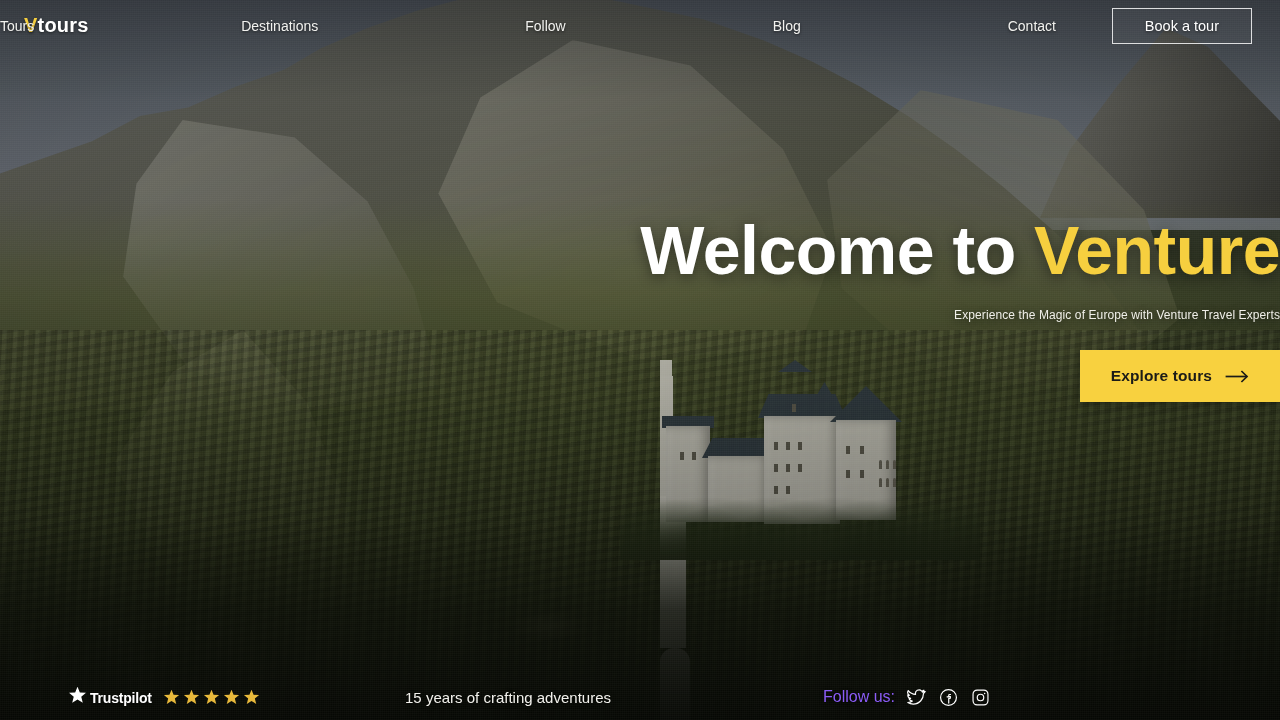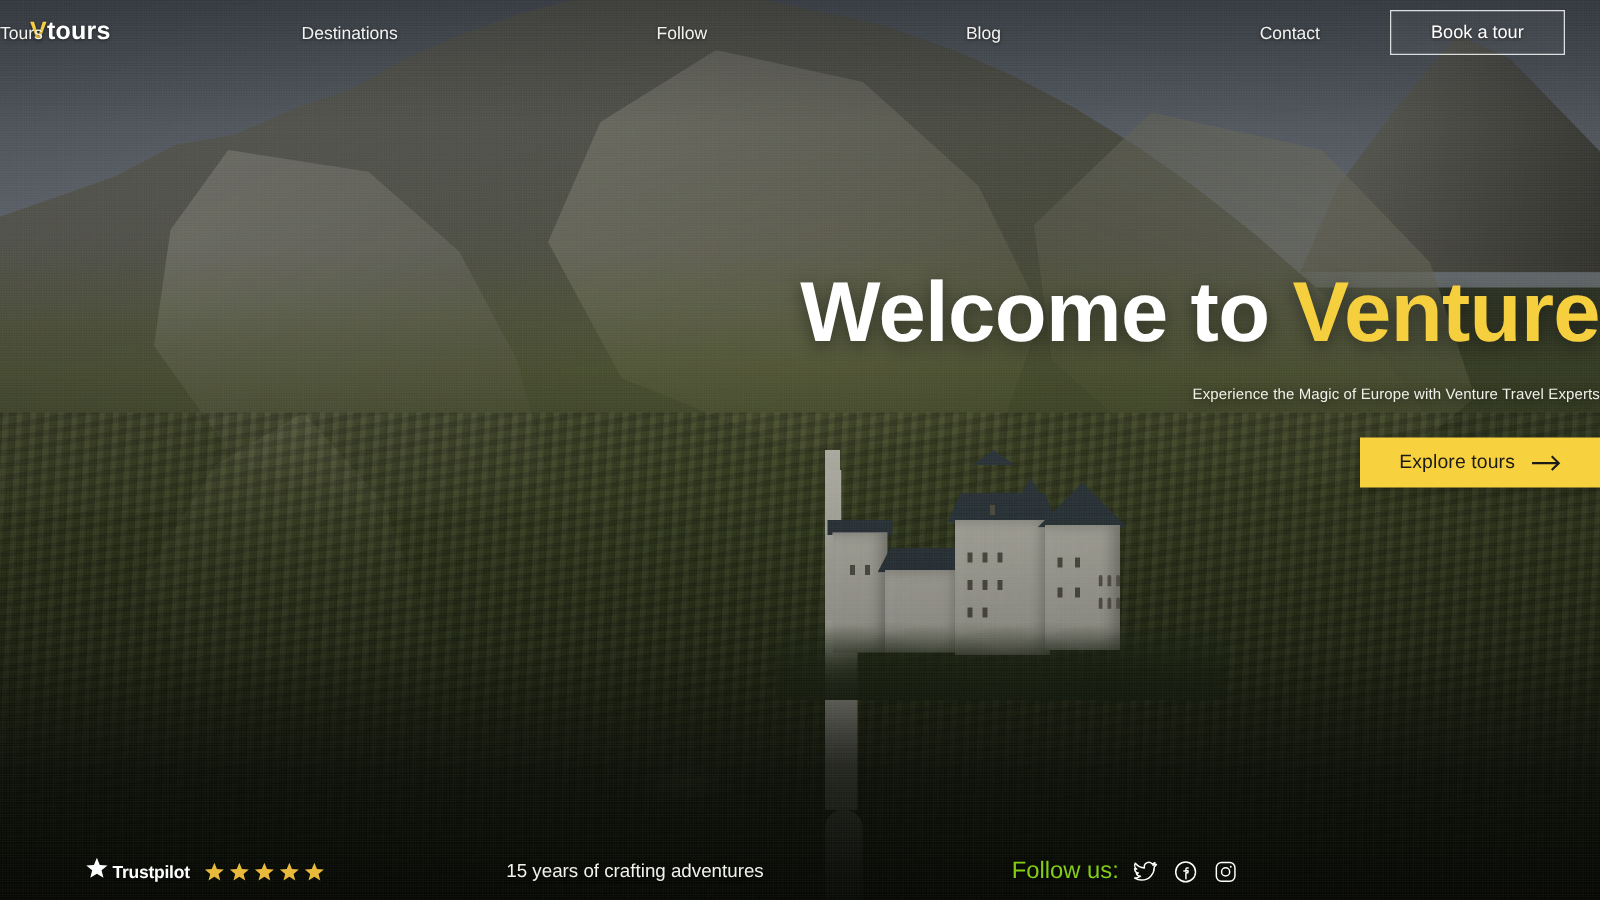--- a/index.html
+++ b/index.html
@@ -215,24 +215,24 @@
     text-shadow:0 3px 14px rgba(0,0,0,0.42);
   }
   .hero-title .accent { color:#f6cf3f; }
   .hero-sub {
     margin-top:21px;
     font-size:12px; color:#f0efe9; letter-spacing:0.1px;
     text-shadow:0 2px 8px rgba(0,0,0,0.55);
   }
   .cta {
     margin-top:28px;
-    height:40px; padding:0 31px;
+    height:52px; padding:0 31px;
     display:flex; align-items:center; gap:13px;
     background:#f8d13f; color:#1b1b17;
-    font-size:15.5px; font-weight:400; letter-spacing:0.1px;
+    font-size:15.5px; font-weight:700; letter-spacing:0.1px;
     border:none; cursor:pointer;
     font-family:"Liberation Sans", sans-serif;
     box-shadow:0 2px 10px rgba(0,0,0,0.22);
   }
   .cta svg { display:block; }
 
   
   .bottom {
     position:absolute; left:0; bottom:0; width:1016px; height:46px;
     display:flex; align-items:center; z-index:20;
@@ -254,21 +254,21 @@
     color:#f2f1ec; font-size:15px; font-weight:500;
     text-shadow:0 1px 5px rgba(0,0,0,0.6);
     white-space:nowrap;
   }
 
   .follow {
     position:absolute; right:26px; top:50%; transform:translateY(-50%);
     display:flex; align-items:center; gap:12px;
   }
   .follow-label {
-    color:#84cc16; font-size:19px;
+    color:#8b5cf6; font-size:16px;
     text-shadow:0 1px 4px rgba(0,0,0,0.6);
     margin-right:-1px;
   }
   .soc { display:flex; align-items:center; justify-content:center;
          width:20px; height:20px; cursor:pointer; }
   .soc svg { display:block; }
 </style>
 </head>
 <body>
 

